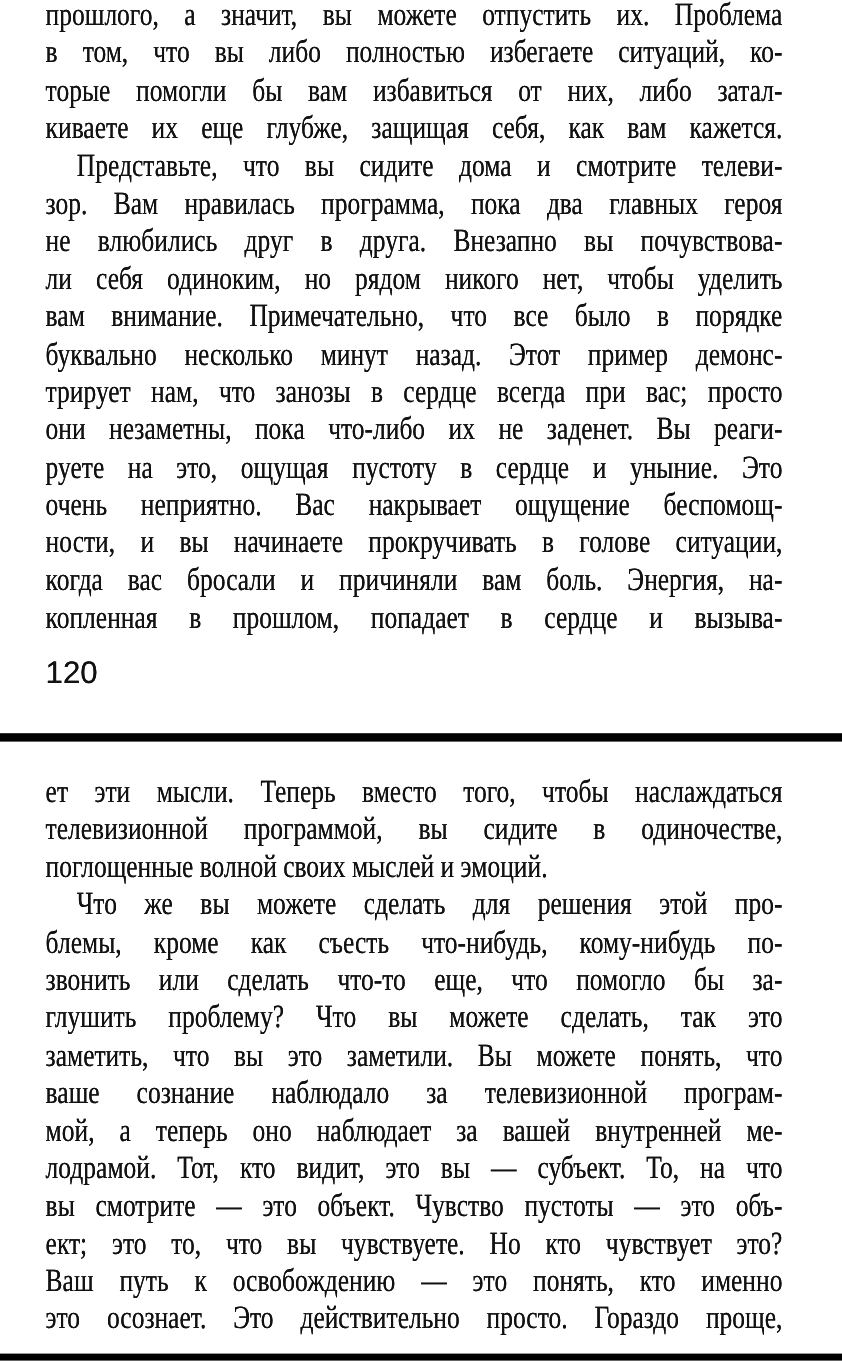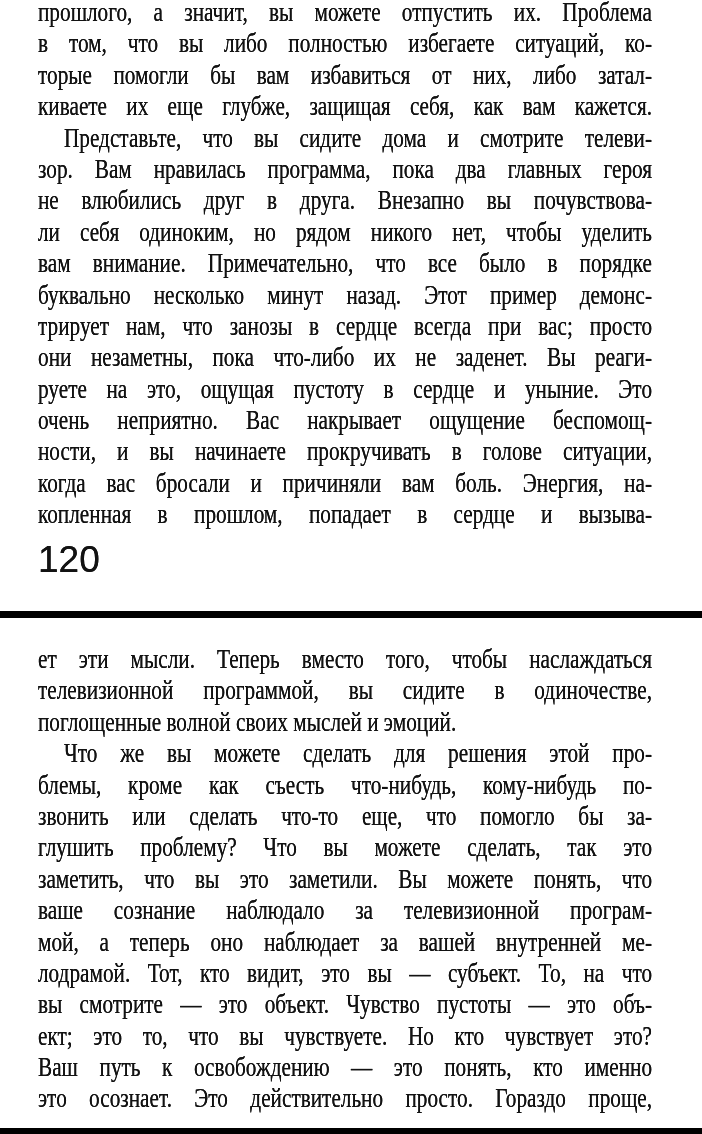--- a/index.html
+++ b/index.html
@@ -35,21 +35,21 @@
     letter-spacing: 0;
     text-shadow: 0 0 0.5px currentColor; 
   }
   .line.indent { padding-left: 33px; width: 747px; }
   .line.para-end { text-align-last: left; }
   .page-number {
     position: absolute;
     left: 38px;
     top: 545px;
     font-family: "Liberation Sans", "DejaVu Sans", sans-serif;
-    font-size: 37px;
+    font-size: 26px;
     line-height: 30px;
     color: #121212;
     text-shadow: 0 0 0.5px currentColor;
   }
   .divider-bar {
     position: absolute;
     left: 0;
     width: 702px;
     background: #000000;
   }

